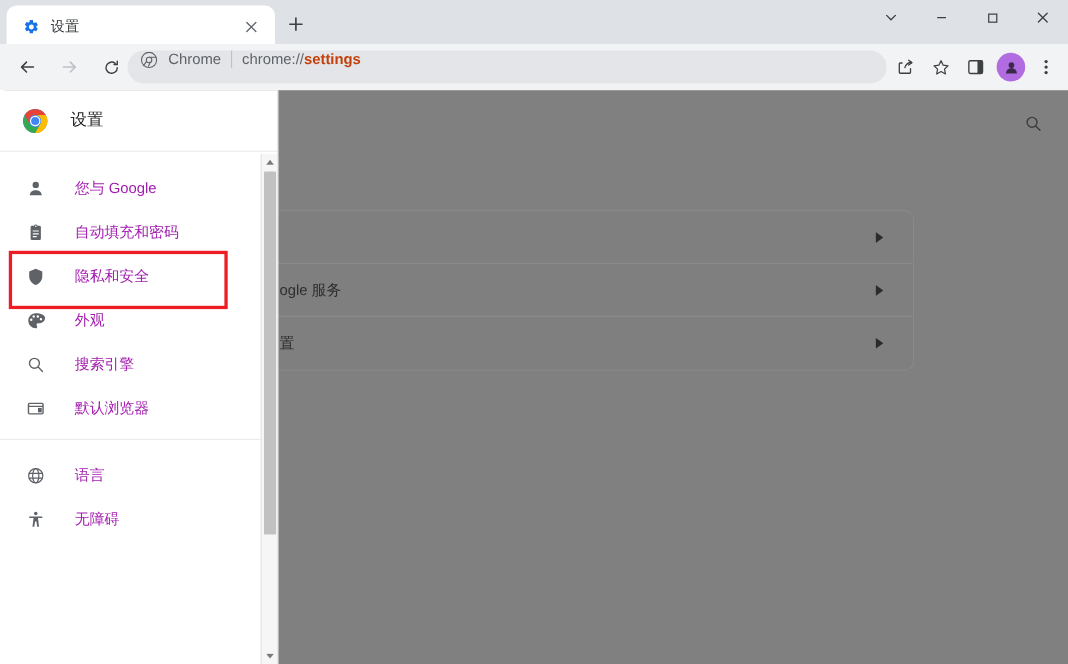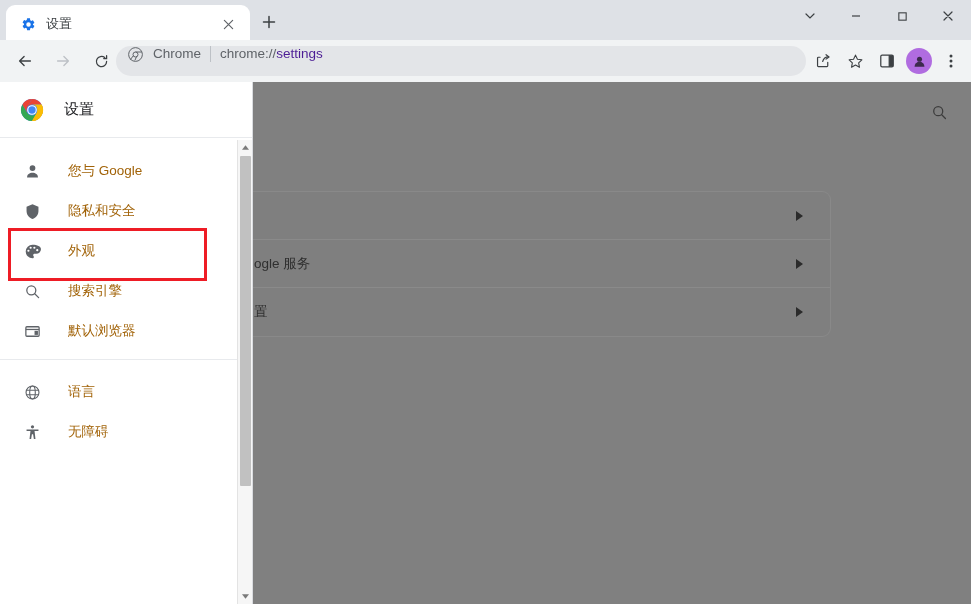--- a/index.html
+++ b/index.html
@@ -70,21 +70,21 @@
   .omni-icon { margin-left: 11px; width: 16px; height: 16px;
     display:flex; align-items:center; justify-content:center; }
   .omni-chrome-label {
     margin-left: 10px; font-size: 13.5px; color: #5f6368;
   }
   .omni-sep {
     margin-left: 9px; margin-right: 9px;
     width: 1px; height: 16px; background: #bdc1c6;
   }
   .omni-url { font-size: 13.5px; color: #5f6368; white-space: nowrap; }
-  .omni-url b { color: #4c1d95; font-weight: 400; }
+  .omni-url b { color: #c2410c; font-weight: 700; }
   .tb-right { position: absolute; right: 4px; top: 5px; display: flex; align-items: center; }
   .tb-btn { width: 32px; height: 32px; display:flex; align-items:center; justify-content:center; border-radius:50%; }
   .avatar {
     width: 26px; height: 26px; border-radius: 50%;
     background: #b06ce0; margin: 0 3px;
     display: flex; align-items: center; justify-content: center;
   }
 
   
   .page {
@@ -149,21 +149,21 @@
   .nav-item {
     position: relative; height: 40px;
     display: flex; align-items: center;
   }
   .nav-icon {
     margin-left: 22px; width: 20px; height: 20px;
     display: flex; align-items: center; justify-content: center;
     color: #5f6368;
   }
   .nav-label {
-    margin-left: 26px; font-size: 13.5px; color: #a16207;
+    margin-left: 26px; font-size: 13.5px; color: #a21caf;
     white-space: nowrap;
   }
   .nav-divider {
     margin: 8px 0 0 0; height: 1px; background: #e8eaed;
   }
   .nav-group-bottom { padding-top: 12px; }
 
   
   .nav-scrollbar {
     position: absolute; top: 140px; right: 0; width: 15px; height: 464px;
@@ -369,20 +369,28 @@
         <div class="nav-item">
           <span class="nav-icon">
             <svg width="17" height="17" viewBox="0 0 20 20" fill="#5f6368">
               <circle cx="10" cy="6" r="3.4"></circle>
               <path d="M3.6 17 c0-3.5 2.9-5.4 6.4-5.4 s6.4 1.9 6.4 5.4 z"></path>
             </svg>
           </span>
           <span class="nav-label">您与 Google</span>
         </div>
 
+        <div class="nav-item">
+          <span class="nav-icon">
+            <svg width="17" height="17" viewBox="0 0 20 20" fill="#5f6368">
+              <path d="M14 2.6h-2.1a2 2 0 0 0-3.8 0H6a1.5 1.5 0 0 0-1.5 1.5v12.3A1.5 1.5 0 0 0 6 17.9h8a1.5 1.5 0 0 0 1.5-1.5V4.1A1.5 1.5 0 0 0 14 2.6zM10 2.3a.8.8 0 1 1 0 1.6.8.8 0 0 1 0-1.6zM6.8 7.6h6.4v1.3H6.8zm0 3h6.4v1.3H6.8zm0 3h4.2v1.3H6.8z"></path>
+            </svg>
+          </span>
+          <span class="nav-label">自动填充和密码</span>
+        </div>
 
         <div class="nav-item">
           <span class="nav-icon">
             <svg width="17" height="17" viewBox="0 0 20 20" fill="#5f6368">
               <path d="M10 1.6 L17 4.4 v5.1 c0 4.3-3 8.3-7 9.3 -4-1-7-5-7-9.3 V4.4 z"></path>
             </svg>
           </span>
           <span class="nav-label">隐私和安全</span>
         </div>
 

